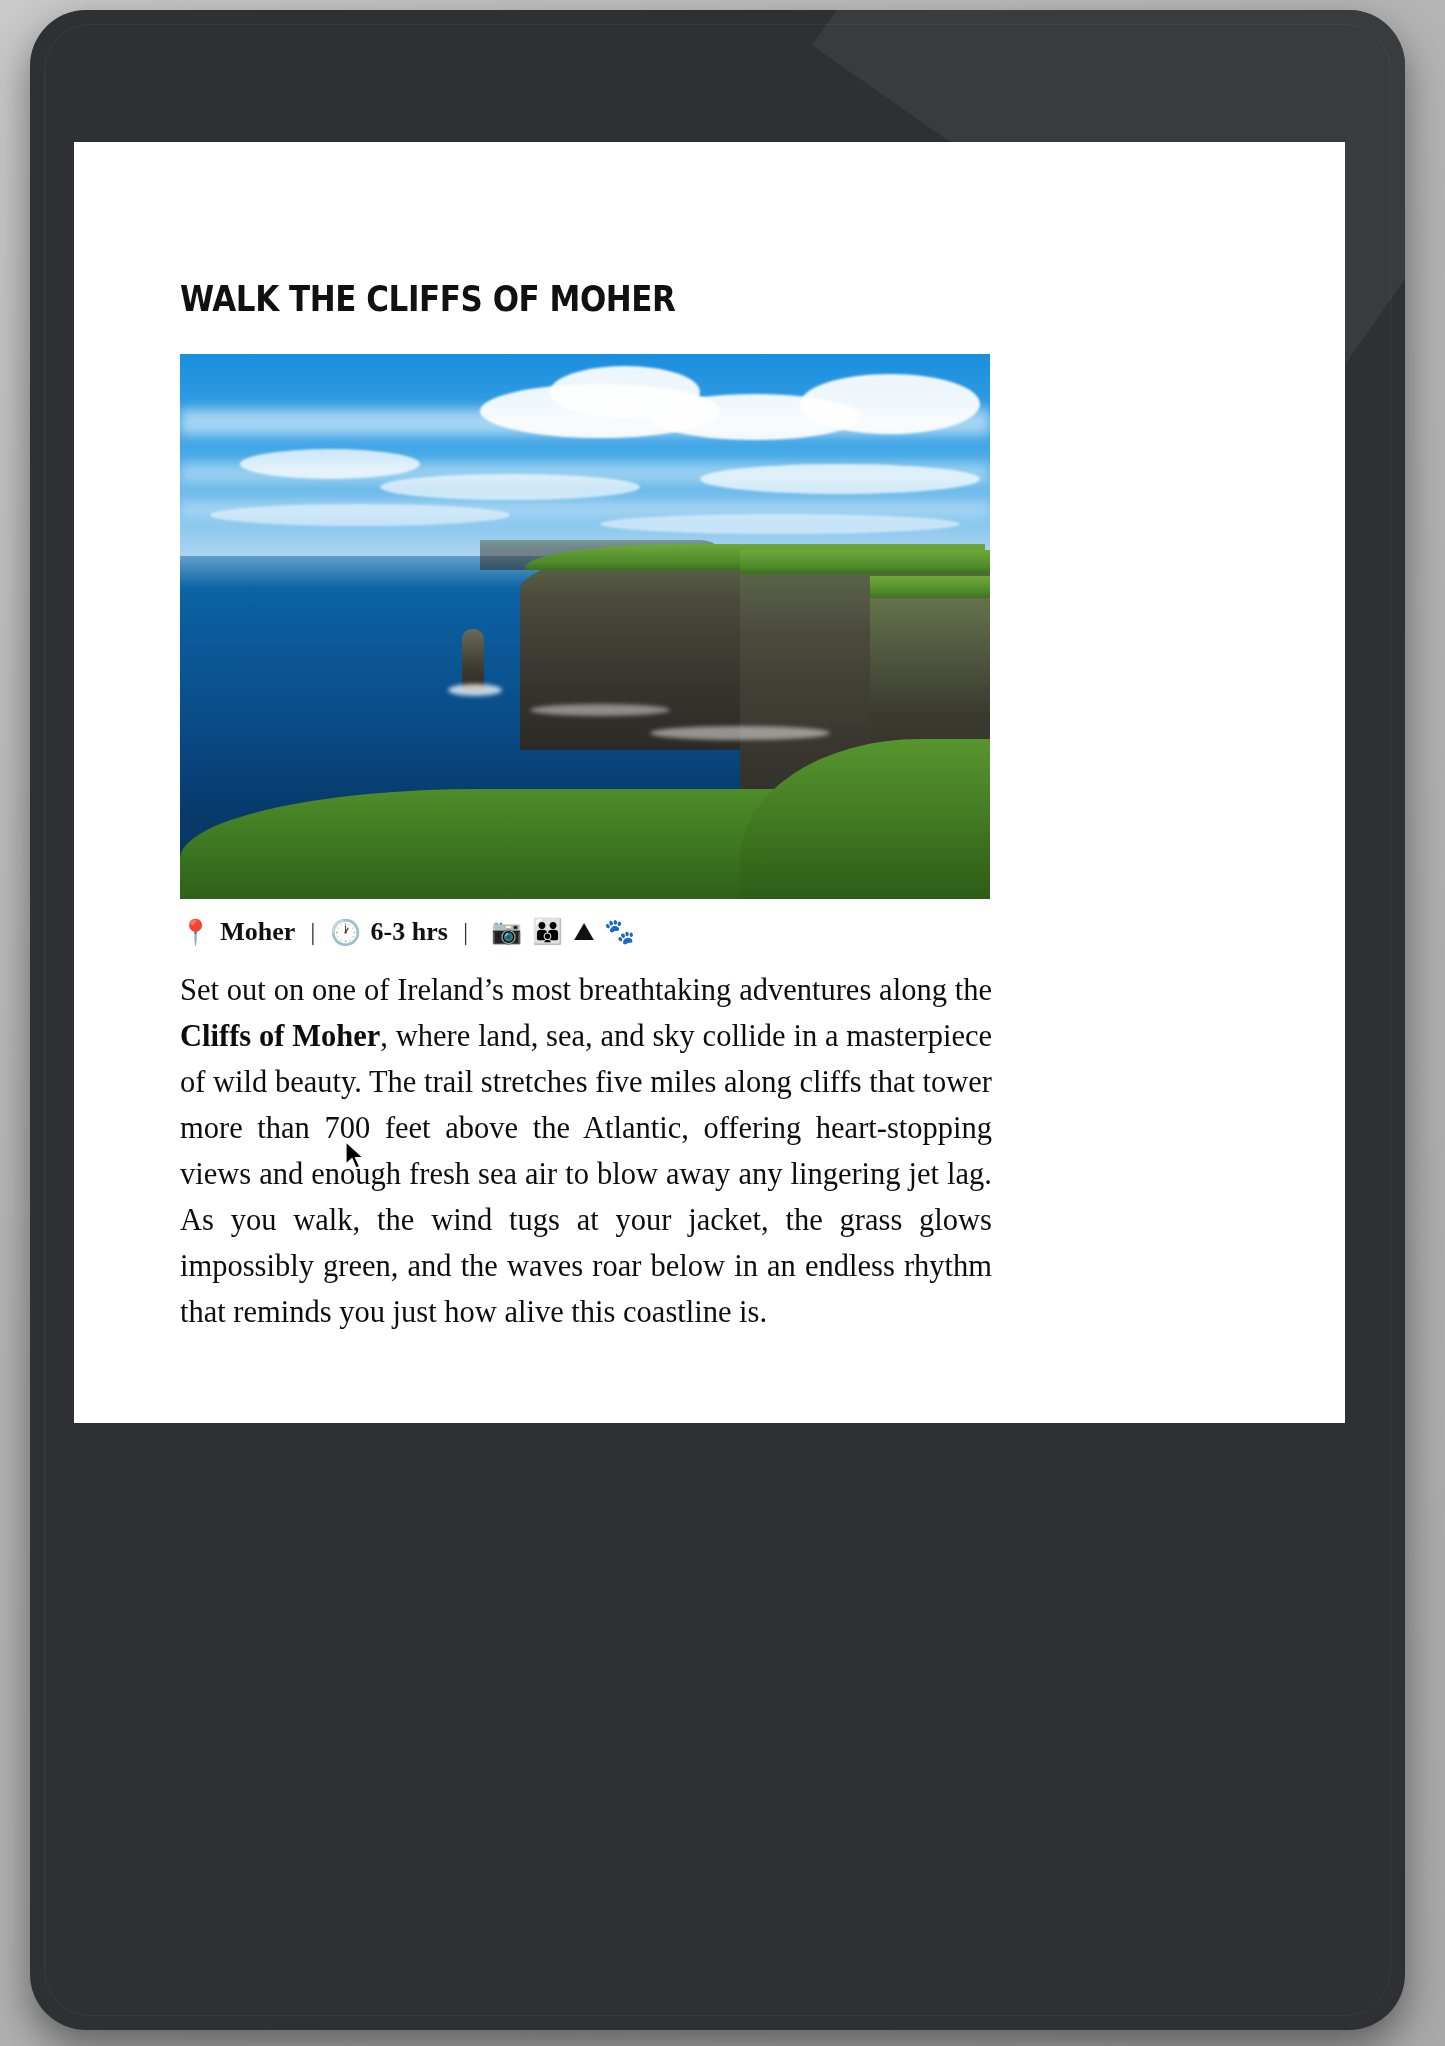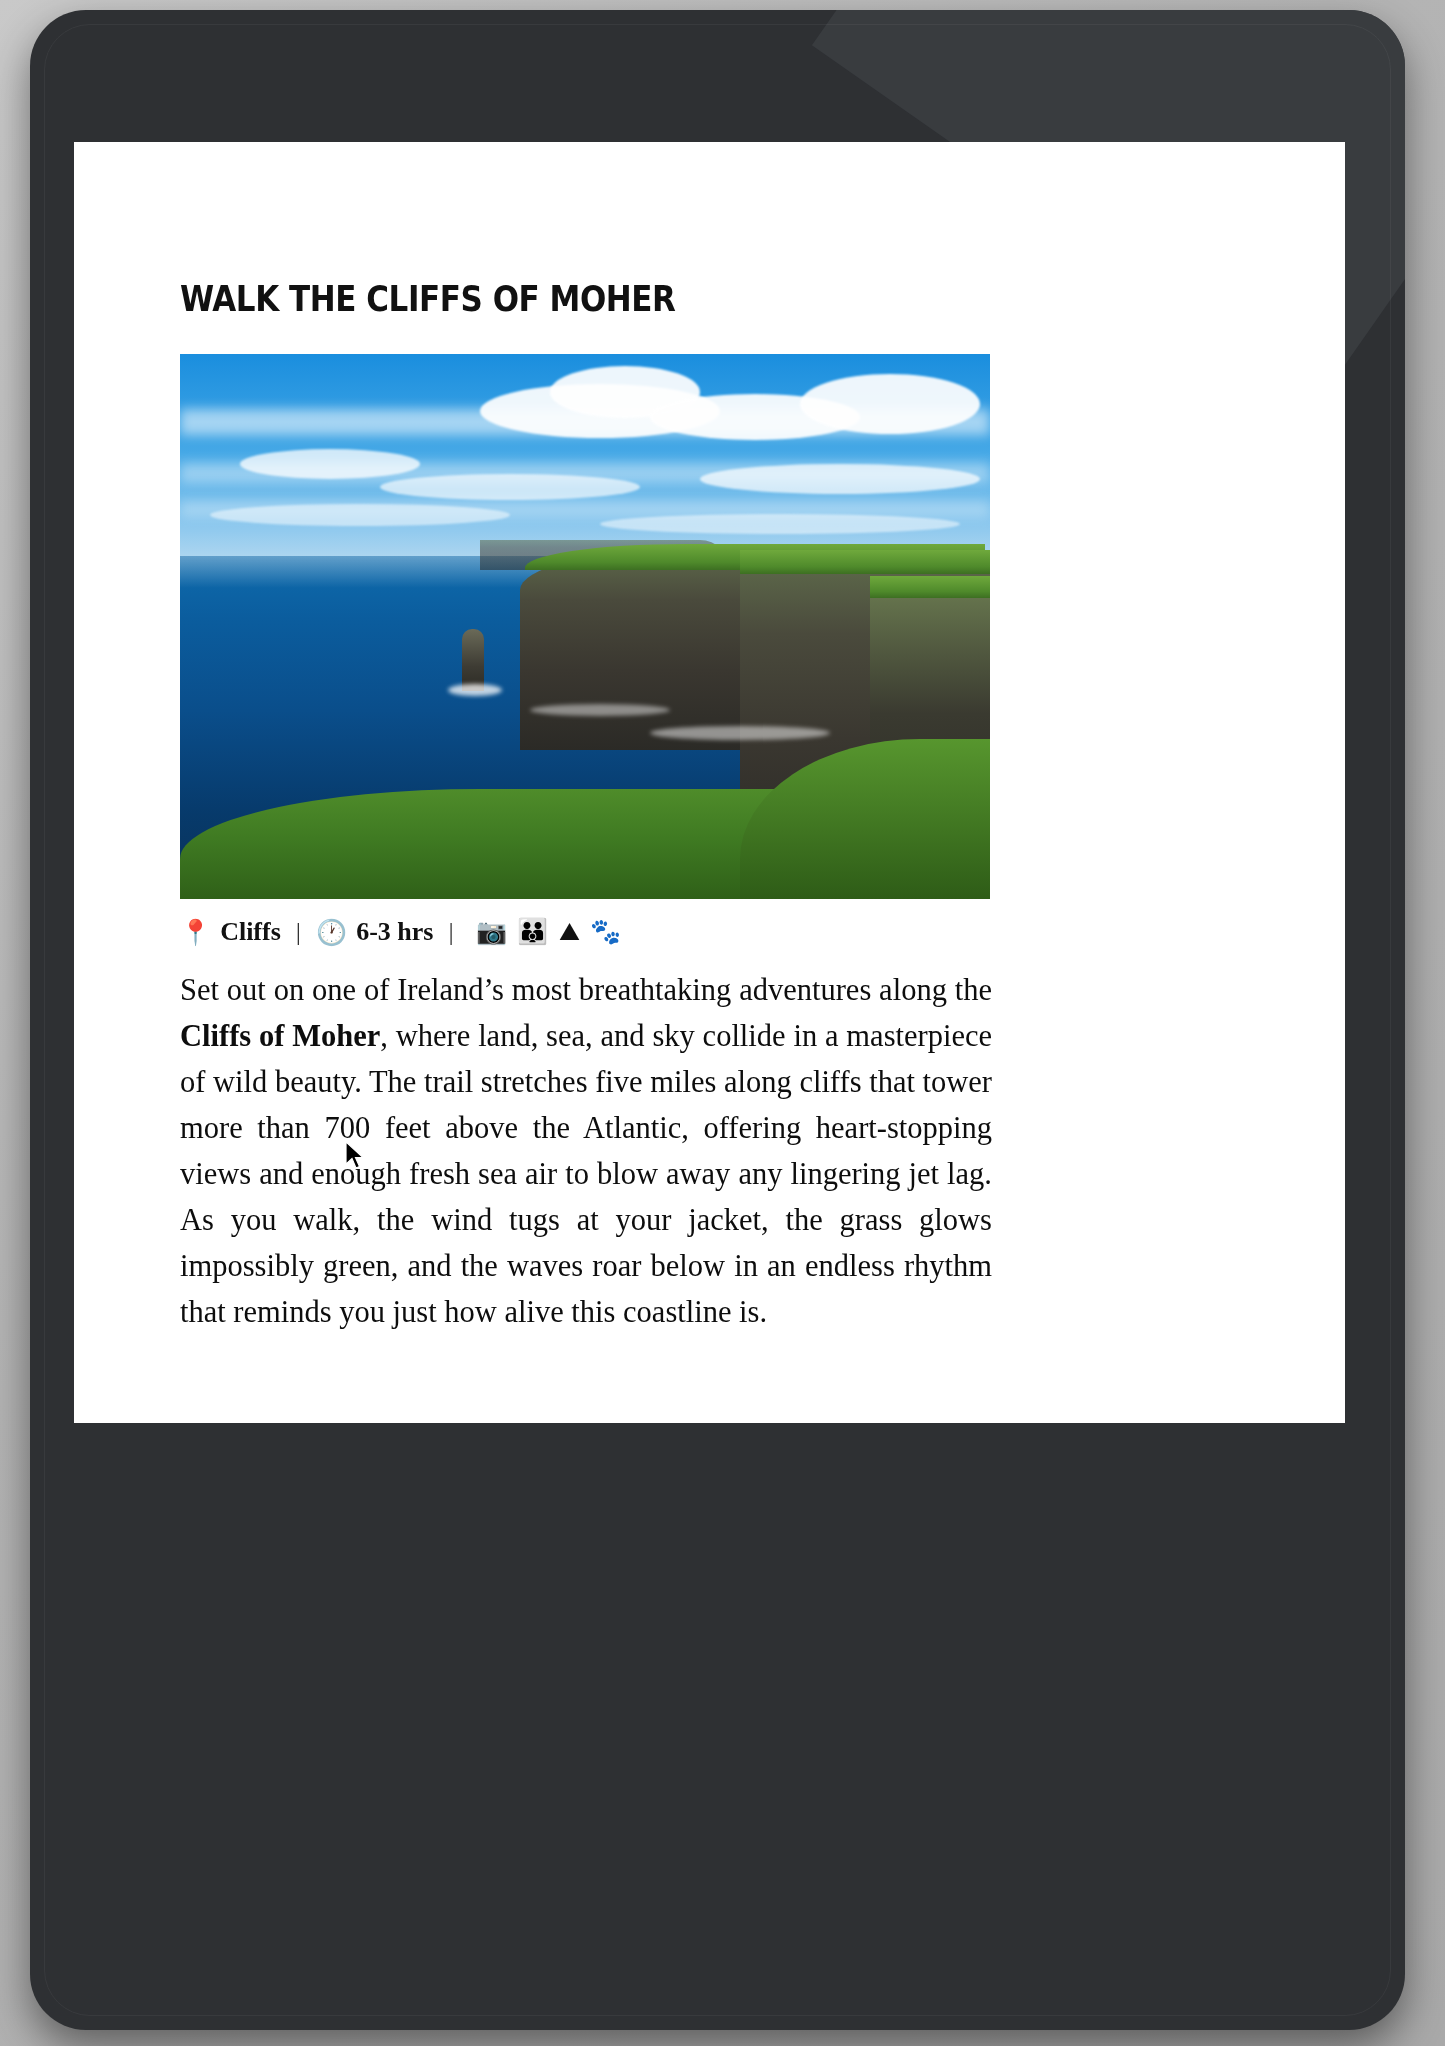--- a/index.html
+++ b/index.html
@@ -260,21 +260,21 @@
           <div class="foam" style="left:350px;top:350px;width:140px;height:12px;opacity:.6;"></div>
           <div class="foam" style="left:470px;top:372px;width:180px;height:14px;opacity:.65;"></div>
           <div class="foam" style="left:600px;top:430px;width:120px;height:12px;opacity:.5;"></div>
 
           <div class="foreground-grass"></div>
           <div style="position:absolute;left:560px;bottom:0;width:260px;height:160px;background:linear-gradient(to bottom,#57962e,#2e5c17);border-top-left-radius:180px 120px;"></div>
         </div>
 
         <div class="meta">
           <span class="emoji">📍</span>
-          <span>Cliffs</span>
+          <span>Moher</span>
           <span class="sep">|</span>
           <span class="emoji">🕐</span>
           <span>6-3 hrs</span>
           <span class="sep">|</span>
           <span class="tagicons">
             <span class="emoji">📷</span>
             <span class="emoji">👪</span>
             <span class="emoji">⛰</span>
             <span class="emoji">🐾</span>
           </span>

